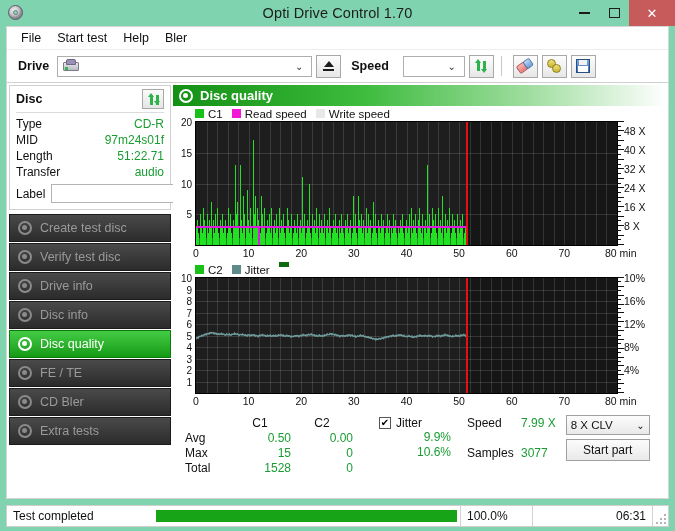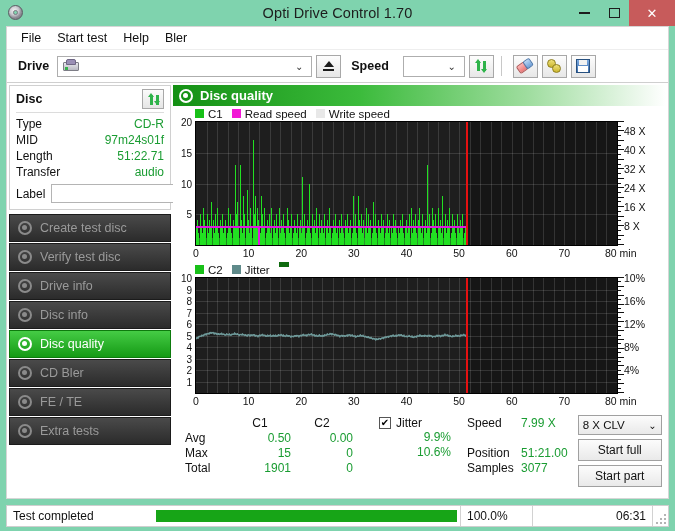--- a/index.html
+++ b/index.html
@@ -552,28 +552,28 @@
                 <span class="ring"></span>
                 <span class="dot"></span>
               </span>
             <span>Disc quality</span>
           </div>
           <div class="navbtn">
             <span class="nico">
                 <span class="ring"></span>
                 <span class="dot"></span>
               </span>
-            <span>CD Bler</span>
+            <span>FE / TE</span>
           </div>
           <div class="navbtn">
             <span class="nico">
                 <span class="ring"></span>
                 <span class="dot"></span>
               </span>
-            <span>FE / TE</span>
+            <span>CD Bler</span>
           </div>
           <div class="navbtn">
             <span class="nico">
                 <span class="ring"></span>
                 <span class="dot"></span>
               </span>
             <span>Extra tests</span>
           </div>
         </div>
 
@@ -1075,56 +1075,51 @@
                 <span class="st-c">0.50</span>
                 <span class="st-c">0.00</span>
               </div>
               <div class="st-row">
                 <span class="st-lbl">Max</span>
                 <span class="st-c">15</span>
                 <span class="st-c">0</span>
               </div>
               <div class="st-row">
                 <span class="st-lbl">Total</span>
-                <span class="st-c">1901</span>
+                <span class="st-c">1528</span>
                 <span class="st-c">0</span>
               </div>
             </div>
 
             <div class="jit-col">
               <div class="jit-head">
                 <span class="chk">✔</span>
                 <span>Jitter</span>
               </div>
               <div class="jit-val">9.9%</div>
               <div class="jit-val">10.6%</div>
             </div>
 
             <div class="spd-col">
               <div class="sp-row">
                 <span class="sp-k">Speed</span>
                 <span class="sp-v">7.99 X</span>
               </div>
               <div class="sp-row"></div>
               <div class="sp-row">
-                <span class="sp-k">Position</span>
-                <span class="sp-v">51:21.00</span>
-              </div>
-              <div class="sp-row">
                 <span class="sp-k">Samples</span>
                 <span class="sp-v">3077</span>
               </div>
             </div>
 
             <div class="btn-col">
               <div class="sel-speed">
                 <span>8 X CLV</span>
                 <span class="arrow">⌄</span>
               </div>
-              <div class="act-btn">Start full</div>
               <div class="act-btn">Start part</div>
             </div>
           </div>
 
         </div>
       </div>
     </div>
   </div>
 
   <div class="statusbar">

